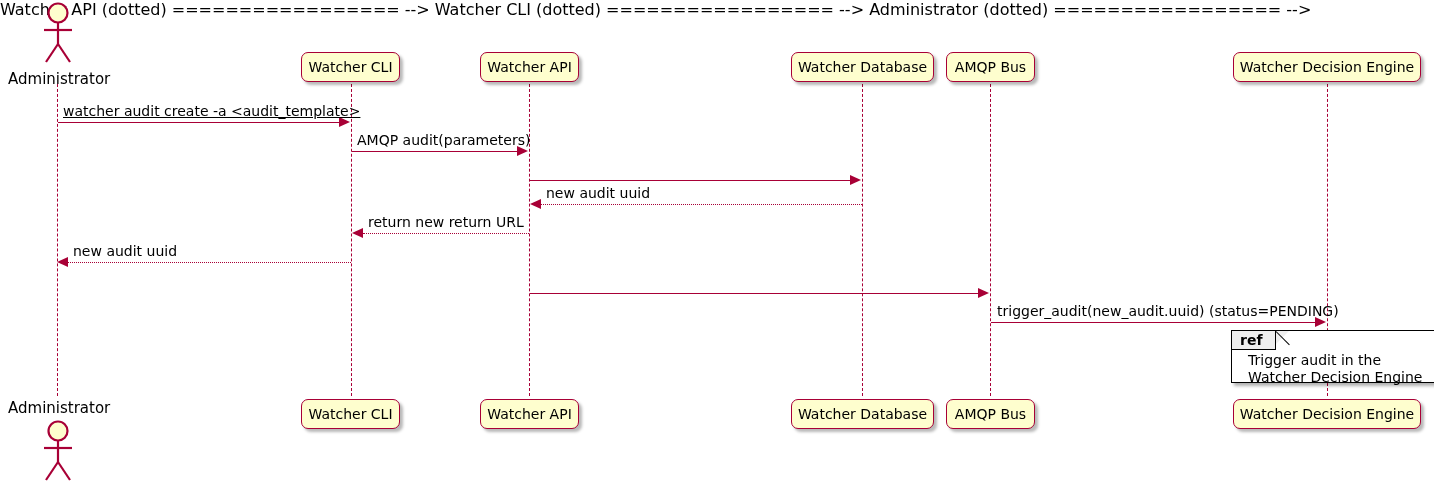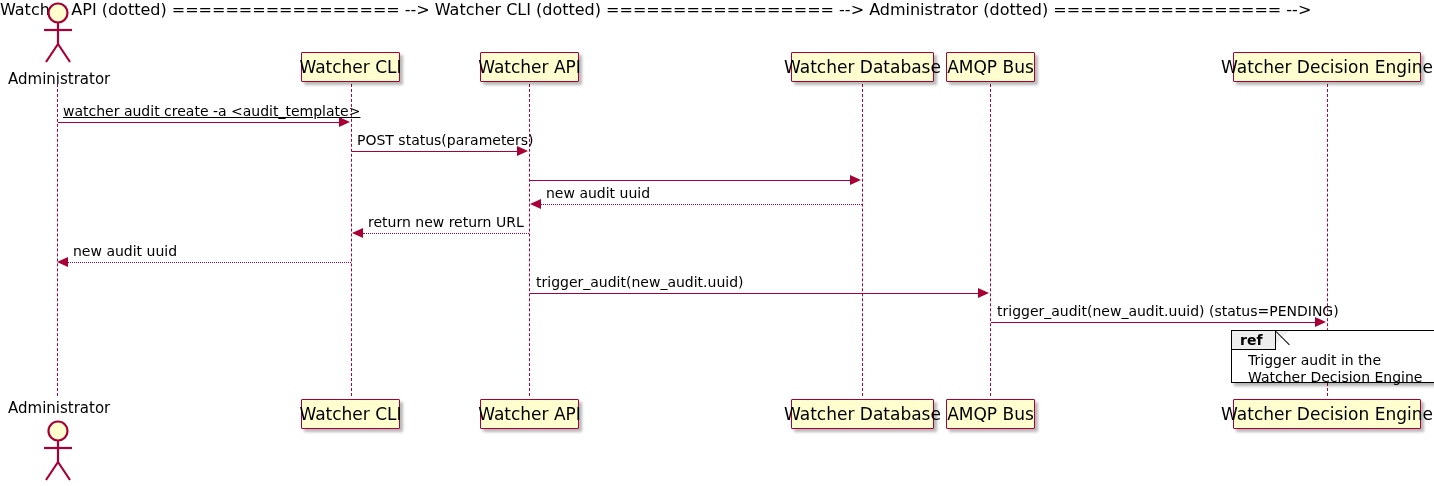--- a/index.html
+++ b/index.html
@@ -19,23 +19,23 @@
     position: absolute;
     width: 0;
     border-left: 1px dashed #A80036;
     z-index: 1;
   }
   .pbox {
     position: absolute;
     box-sizing: border-box;
     background: #FEFECE;
     border: 1.5px solid #A80036;
-    border-radius: 1px;
-    color: #000000;
-    font-size: 17px;
+    border-radius: 7px;
+    color: #000000;
+    font-size: 14px;
     line-height: 1;
     display: flex;
     align-items: center;
     justify-content: center;
     white-space: nowrap;
     box-shadow: 3px 3px 3px rgba(0,0,0,0.28);
     z-index: 3;
   }
   .actor {
     position: absolute;
@@ -169,21 +169,21 @@
   </div>
 
   
   <div class="msg" style="left:58px; top:122px; width:282px;"></div>
   <div class="arrowhead right" style="left:339px; top:117px;"></div>
   <div class="msg-label" style="left:63px; top:104px;text-decoration:underline;">watcher audit create -a &lt;audit_template&gt;</div>
 
   
   <div class="msg" style="left:352px; top:151px; width:166px;"></div>
   <div class="arrowhead right" style="left:517px; top:146px;"></div>
-  <div class="msg-label" style="left:357px; top:133px;">POST status(parameters)</div>
+  <div class="msg-label" style="left:357px; top:133px;">AMQP audit(parameters)</div>
 
   
   <div class="msg" style="left:530px; top:180px; width:321px;"></div>
   <div class="arrowhead right" style="left:850px; top:175px;"></div>
 
    Watcher API (dotted) ================= --&gt;
   <div class="msg dotted" style="left:541px; top:204px; width:321px;"></div>
   <div class="arrowhead left" style="left:530px; top:199px;"></div>
   <div class="msg-label" style="left:546px; top:186px;">new audit uuid</div>
 
@@ -193,21 +193,20 @@
   <div class="msg-label" style="left:368px; top:215px;">return new return URL</div>
 
    Administrator (dotted) ================= --&gt;
   <div class="msg dotted" style="left:68px; top:262px; width:283px;"></div>
   <div class="arrowhead left" style="left:57px; top:257px;"></div>
   <div class="msg-label" style="left:73px; top:244px;">new audit uuid</div>
 
   
   <div class="msg" style="left:530px; top:293px; width:449px;"></div>
   <div class="arrowhead right" style="left:978px; top:288px;"></div>
-  <div class="msg-label" style="left:536px; top:275px;">trigger_audit(new_audit.uuid)</div>
 
   
   <div class="msg" style="left:991px; top:322px; width:325px;"></div>
   <div class="arrowhead right" style="left:1315px; top:317px;"></div>
   <div class="msg-label" style="left:997px; top:304px;">trigger_audit(new_audit.uuid) (status=PENDING)</div>
 
   
   <div class="refbox" style="left:1231px; top:330px; width:232px; height:53px;">
     <div class="reftab" style="width:44px; height:19px;">
       <span>ref</span>

